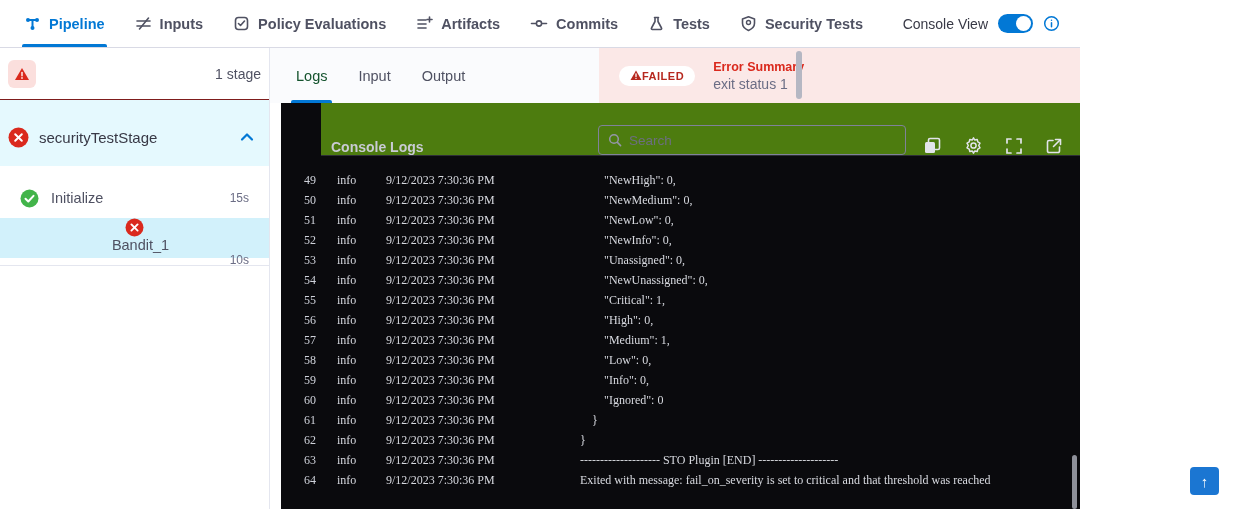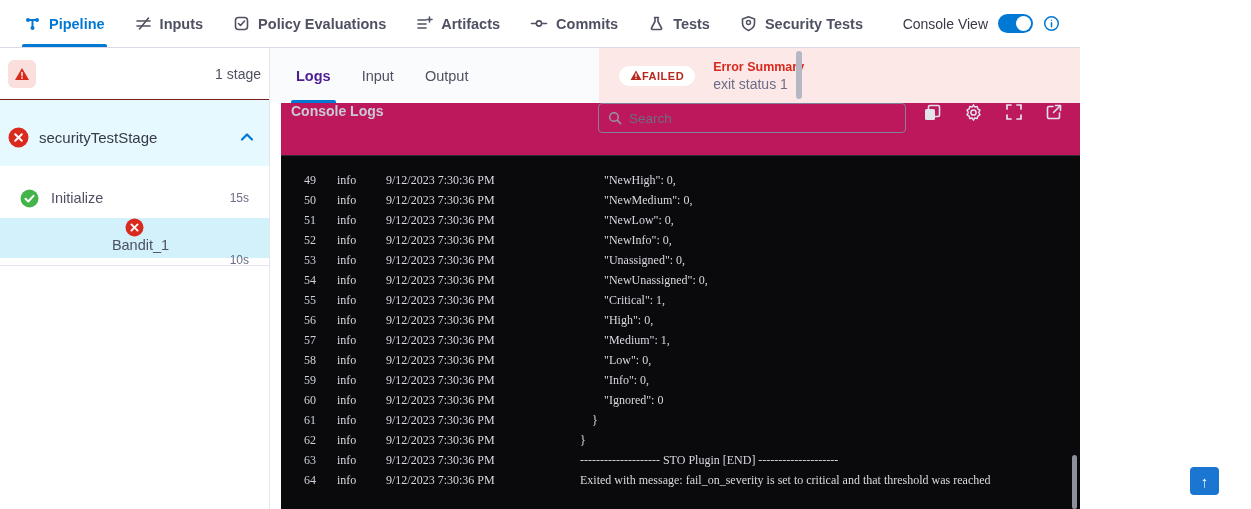--- a/index.html
+++ b/index.html
@@ -40,39 +40,39 @@
   .step-row.selected { background:#d2f1fb;flex-direction:column; }
   .step-name { color:#4f5162; font-size:14.5px; margin-left:12px; }
   .step-dur { margin-left:auto; color:#6b6d85; font-size:12px; }
   .steps-divider { height:1px; background:#e4e6ef; margin-top:7px; }
 
   
   .tabstrip { position:absolute; left:270px; top:48px; right:0; height:55px; background:#fafbfd; }
   .dtabs { display:flex; align-items:center; height:100%; padding-left:26px; gap:31px; }
   .dtab { height:100%; display:flex; align-items:center; color:#4f5162; font-size:14.5px;
           position:relative; cursor:pointer; }
-  .dtab.active { color:#4c1d95; font-weight:700; }
+  .dtab.active { color:#14532d; font-weight:400; }
   .dtab.active::after { content:''; position:absolute; left:-5px; right:-5px; bottom:0;
           height:3px; background:#0278d5; border-radius:2px 2px 0 0; }
 
   .error-strip { position:absolute; right:0; top:0; width:481px; height:55px; background:#fbe8e7;
                  display:flex; align-items:center; padding-left:20px; }
   .failed-pill { background:#fff; border-radius:11px; padding:4px 11px; display:flex;
                  align-items:center; }
   .failed-label { color:#b6281e; font-weight:700; font-size:11px; letter-spacing:.5px; }
   .error-texts { margin-left:18px; }
   .error-title { color:#da291d; font-weight:700; font-size:12.5px; }
   .error-msg { color:#6b6d85; font-size:14px; margin-top:2px; }
   .error-scrollbar { position:absolute; left:197px; top:3px; width:6px; height:48px;
                  border-radius:3px; background:#b5b7c3; cursor:pointer; }
 
   
   .console { position:absolute; left:281px; top:103px; right:0; bottom:0; background:#0a0a0d; }
-  .console-header { height:53px; background:#be185d; border-bottom:1px solid #2e2f36;
-                    display:flex; align-items:flex-start; padding:0 17px 0 10px; }
+  .console-header { height:53px; background:#4d7c0f; border-bottom:1px solid #2e2f36;
+                    display:flex; align-items:flex-end; padding:0 17px 0 10px;margin-left:40px; }
   .console-title { color:#c9cbd4; font-size:14px; font-weight:700; }
   .search-box { margin-left:auto; width:308px; height:30px; border:1px solid #80829a;
                 border-radius:4px; display:flex; align-items:center; padding:0 9px; gap:7px; }
   .search-box input { flex:1; background:transparent; border:none; outline:none;
                 color:#d8dae0; font-size:13.5px; font-family:"Liberation Sans", sans-serif; }
   .search-box input::placeholder { color:#6c6e80; }
   .hicon { margin-left:22px; color:#e2e4ea; display:flex; cursor:pointer; }
   .hicon.first { margin-left:17px; }
 
   .log-area { padding:17px 0 0 9px; font-family:Liberation Serif, serif;

